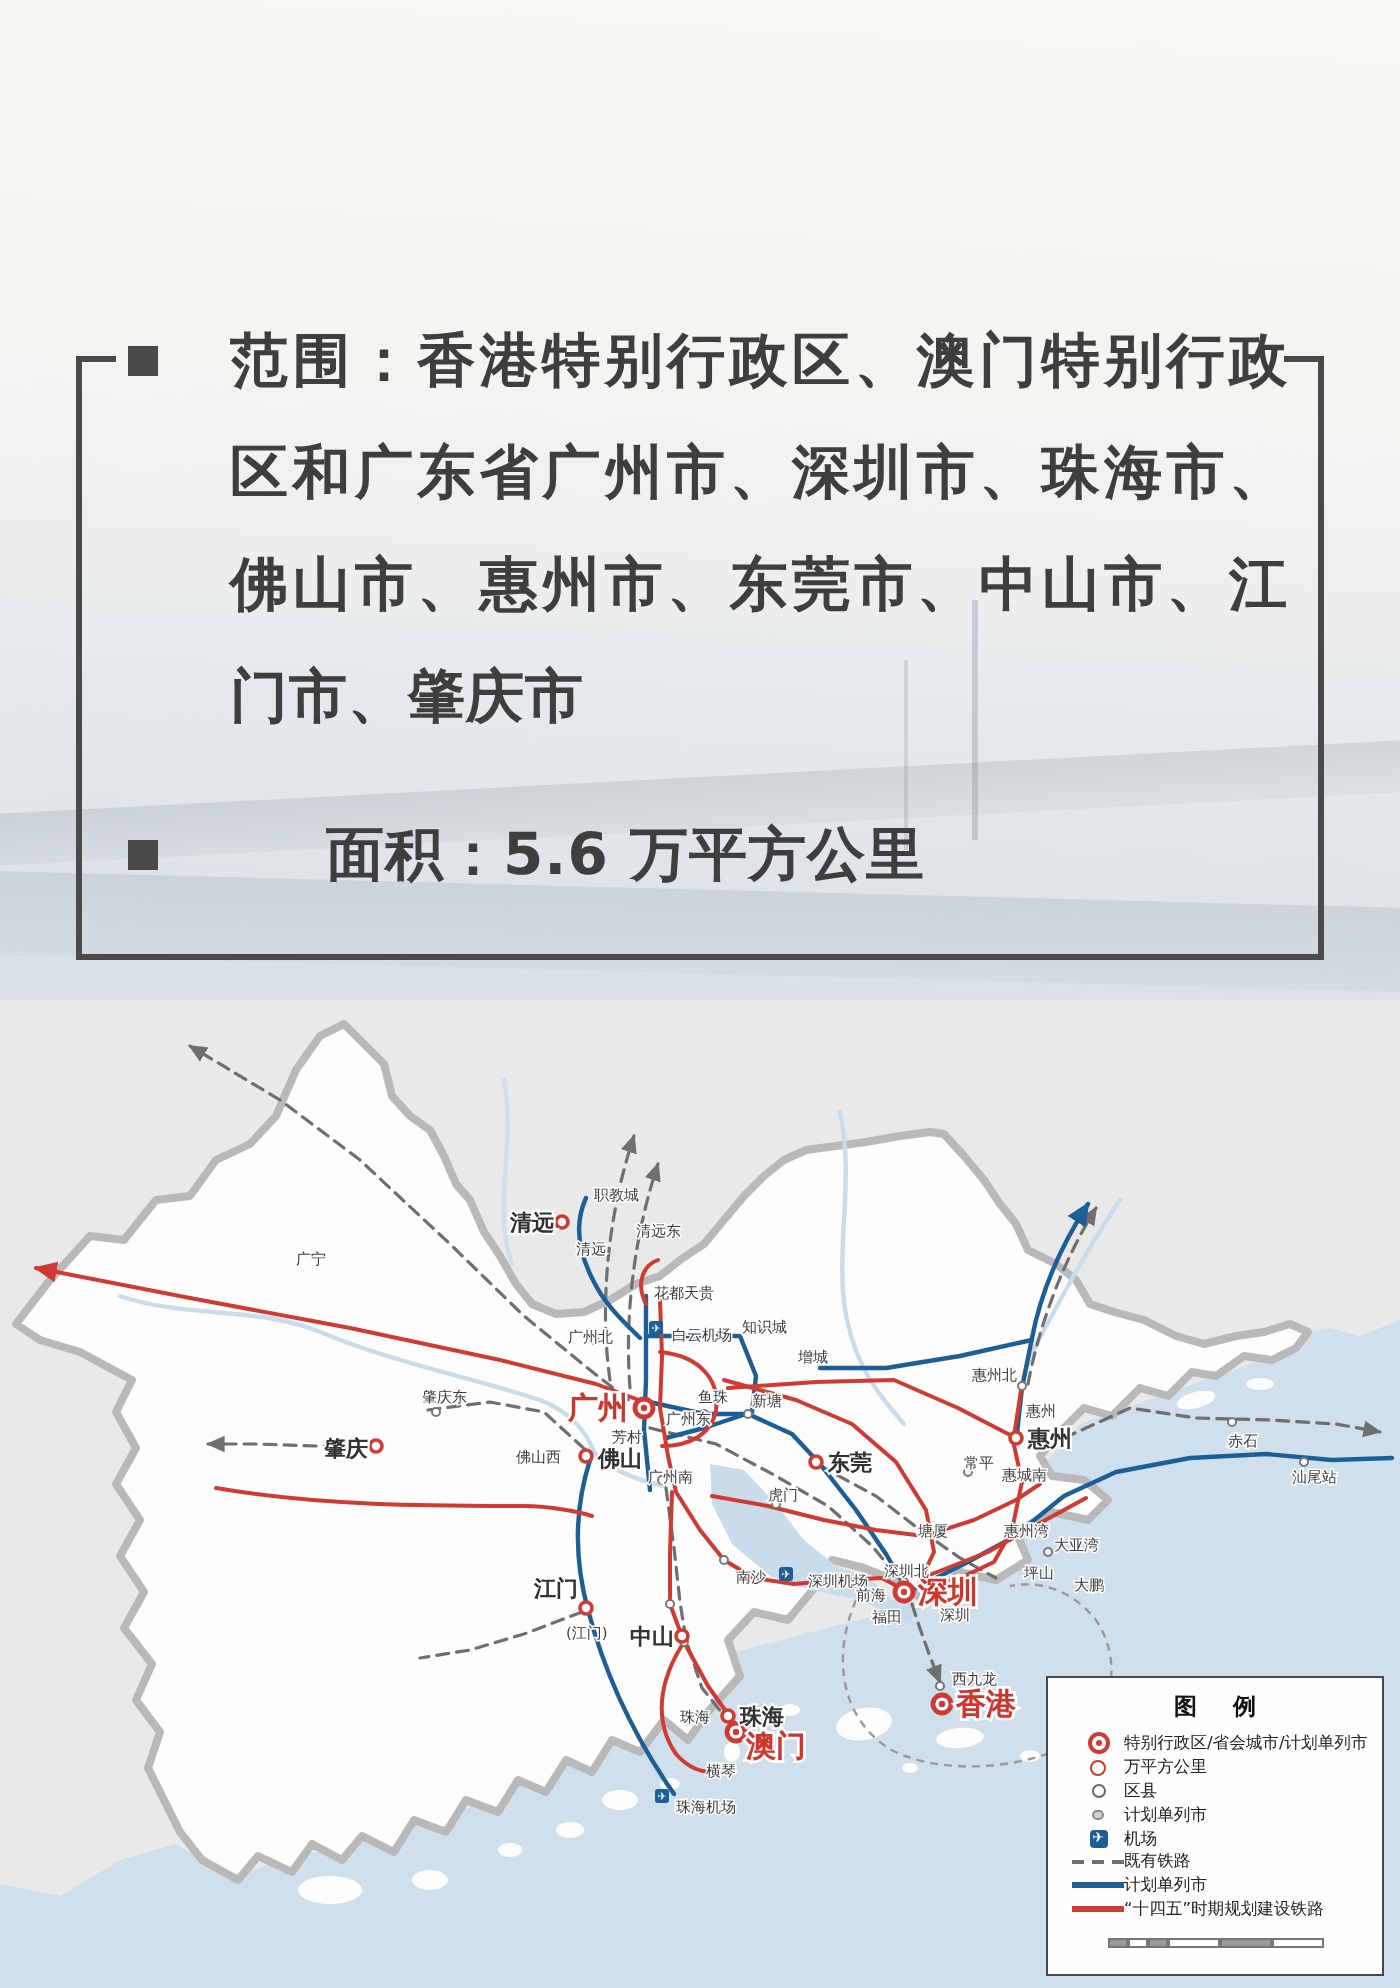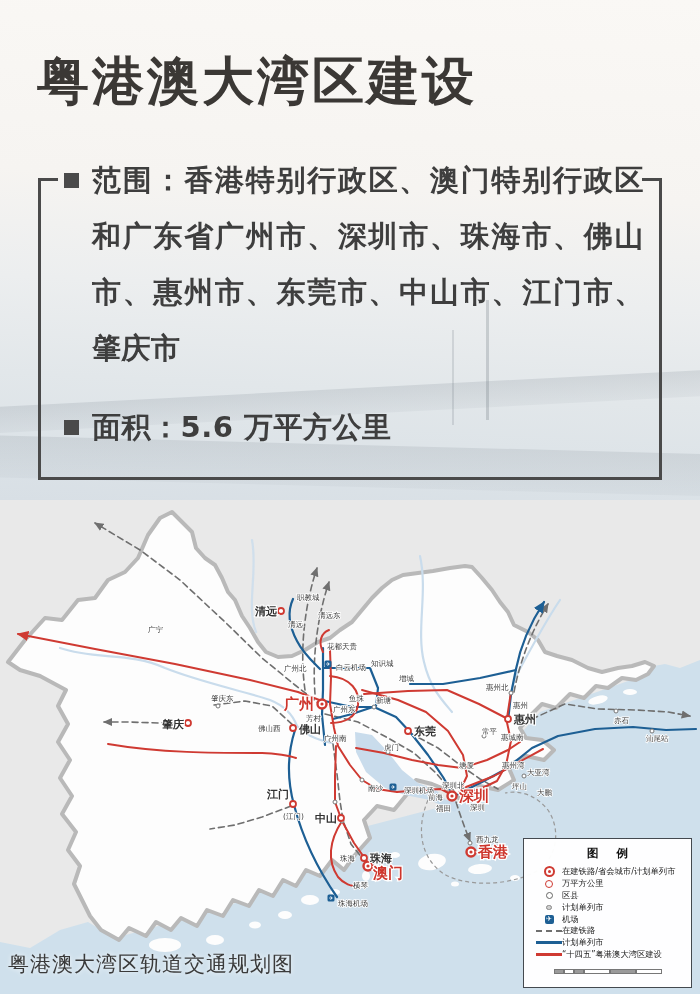--- a/index.html
+++ b/index.html
@@ -22,24 +22,24 @@
 
   
   .info-box{position:absolute;left:38px;top:165px;width:624px;height:315px;}
   .info-frame{position:absolute;left:0;right:0;top:13px;bottom:0;
               border:3px solid #4a4a4a;border-top:none;}
   .info-frame::before,.info-frame::after{content:"";position:absolute;top:0;width:20px;height:3px;background:#4a4a4a;}
   .info-frame::before{left:-3px;}
   .info-frame::after{right:-3px;}
   .info-content{position:absolute;left:26px;right:18px;top:-13px;}
   .info-row{display:flex;align-items:flex-start;}
-  .info-row + .info-row{margin-top:23px;}
+  .info-row + .info-row{margin-top:23px;gap:48px;}
   .bullet{flex:0 0 15px;width:15px;height:15px;background:#4a4a4a;margin:21px 13px 0 0;}
   .info-text{flex:1;font-size:29px;line-height:56px;font-weight:700;color:#3e3e3e;
-             letter-spacing:0.5px;text-align:justify;}
+             letter-spacing:0.5px;text-align:justify;margin-left:23px;}
 
   
   .map-wrap{position:absolute;left:0;top:500px;width:700px;height:494px;}
   svg{display:block;}
   .rl-ex{stroke:#6f6f6f;stroke-width:1.6;fill:none;stroke-dasharray:6 4;stroke-linecap:round;}
   .rl-con{stroke:#1d5f94;stroke-width:2.2;fill:none;stroke-linecap:round;stroke-linejoin:round;}
   .rl-pl{stroke:#cf3a32;stroke-width:2;fill:none;stroke-linecap:round;stroke-linejoin:round;}
   .river{stroke:#c9dcec;stroke-width:2.2;fill:none;stroke-linecap:round;}
   .stn{fill:#ffffff;stroke:#777777;stroke-width:1;}
   .lbl-capital{font-size:15px;font-weight:700;fill:#ce352c;paint-order:stroke;stroke:#ffffff;stroke-width:2.5px;}
@@ -80,21 +80,20 @@
 
 <div class="page">
 
   <div class="hero">
     <div class="band1"></div>
     <div class="band2"></div>
     <div class="mast1"></div>
     <div class="mast2"></div>
   </div>
 
-  <div class="title">粤港澳大湾区建设</div>
 
   <div class="info-box">
     <div class="info-frame"></div>
     <div class="info-content">
       <div class="info-row">
         <span class="bullet"></span>
         <div class="info-text"><span>范围：</span><span>香港特别行政区、澳门特别行政区和广东省广州市、深圳市、珠海市、佛山市、惠州市、东莞市、中山市、江门市、肇庆市</span></div>
       </div>
       <div class="info-row">
         <span class="bullet"></span>
@@ -340,21 +339,21 @@
     </svg>
   </div>
 
   <div class="legend">
     <div class="legend-title">图 例</div>
     <div class="legend-items" id="legend-items">
         <div class="lg-row">
           <span class="lg-ico">
             <span class="ic-capital"></span>
           </span>
-          <span class="lg-label">在建铁路/省会城市/计划单列市</span>
+          <span class="lg-label">特别行政区/省会城市/计划单列市</span>
         </div>
         <div class="lg-row">
           <span class="lg-ico">
             <span class="ic-city"></span>
           </span>
           <span class="lg-label">万平方公里</span>
         </div>
         <div class="lg-row">
           <span class="lg-ico">
             <span class="ic-county"></span>
@@ -370,40 +369,39 @@
         <div class="lg-row">
           <span class="lg-ico">
             <span class="ic-airport">✈</span>
           </span>
           <span class="lg-label">机场</span>
         </div>
         <div class="lg-row">
           <span class="lg-ico">
             <span class="ic-rail-ex"></span>
           </span>
-          <span class="lg-label">在建铁路</span>
+          <span class="lg-label">既有铁路</span>
         </div>
         <div class="lg-row">
           <span class="lg-ico">
             <span class="ic-rail-con"></span>
           </span>
           <span class="lg-label">计划单列市</span>
         </div>
         <div class="lg-row">
           <span class="lg-ico">
             <span class="ic-rail-pl"></span>
           </span>
-          <span class="lg-label">“十四五”粤港澳大湾区建设</span>
+          <span class="lg-label">“十四五”时期规划建设铁路</span>
         </div>
       </div>
     <div class="scale-bar">
       <div class="scale-seg dark" style="width:8px"></div>
       <div class="scale-seg light" style="width:8px"></div>
       <div class="scale-seg dark" style="width:8px"></div>
       <div class="scale-seg light" style="width:24px"></div>
       <div class="scale-seg dark" style="width:24px"></div>
       <div class="scale-seg light" style="width:24px"></div>
     </div>
   </div>
 
-  <div class="map-caption">粤港澳大湾区轨道交通规划图</div>
 
 </div>
 
 </body></html>

